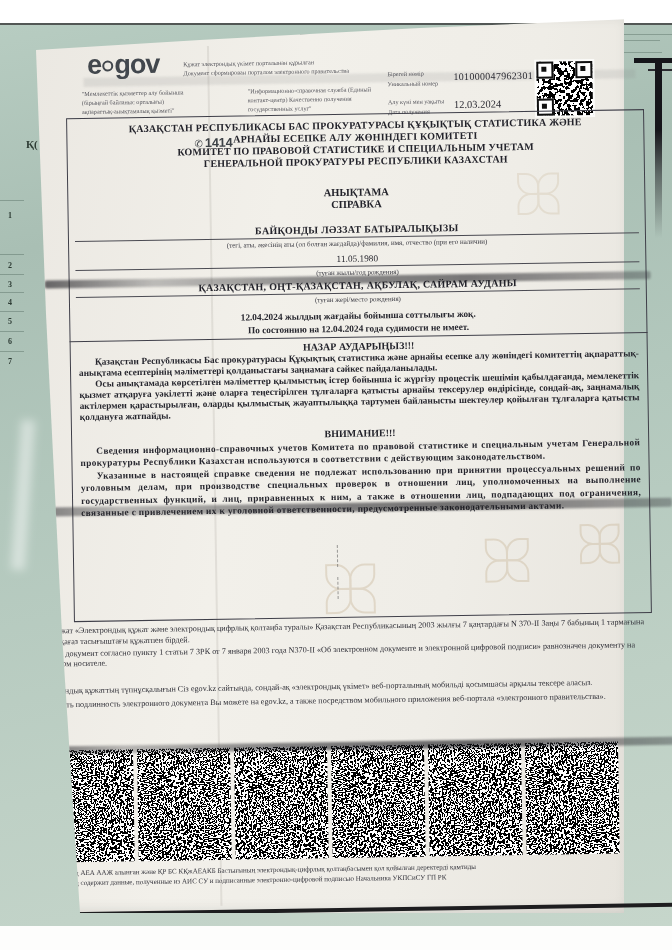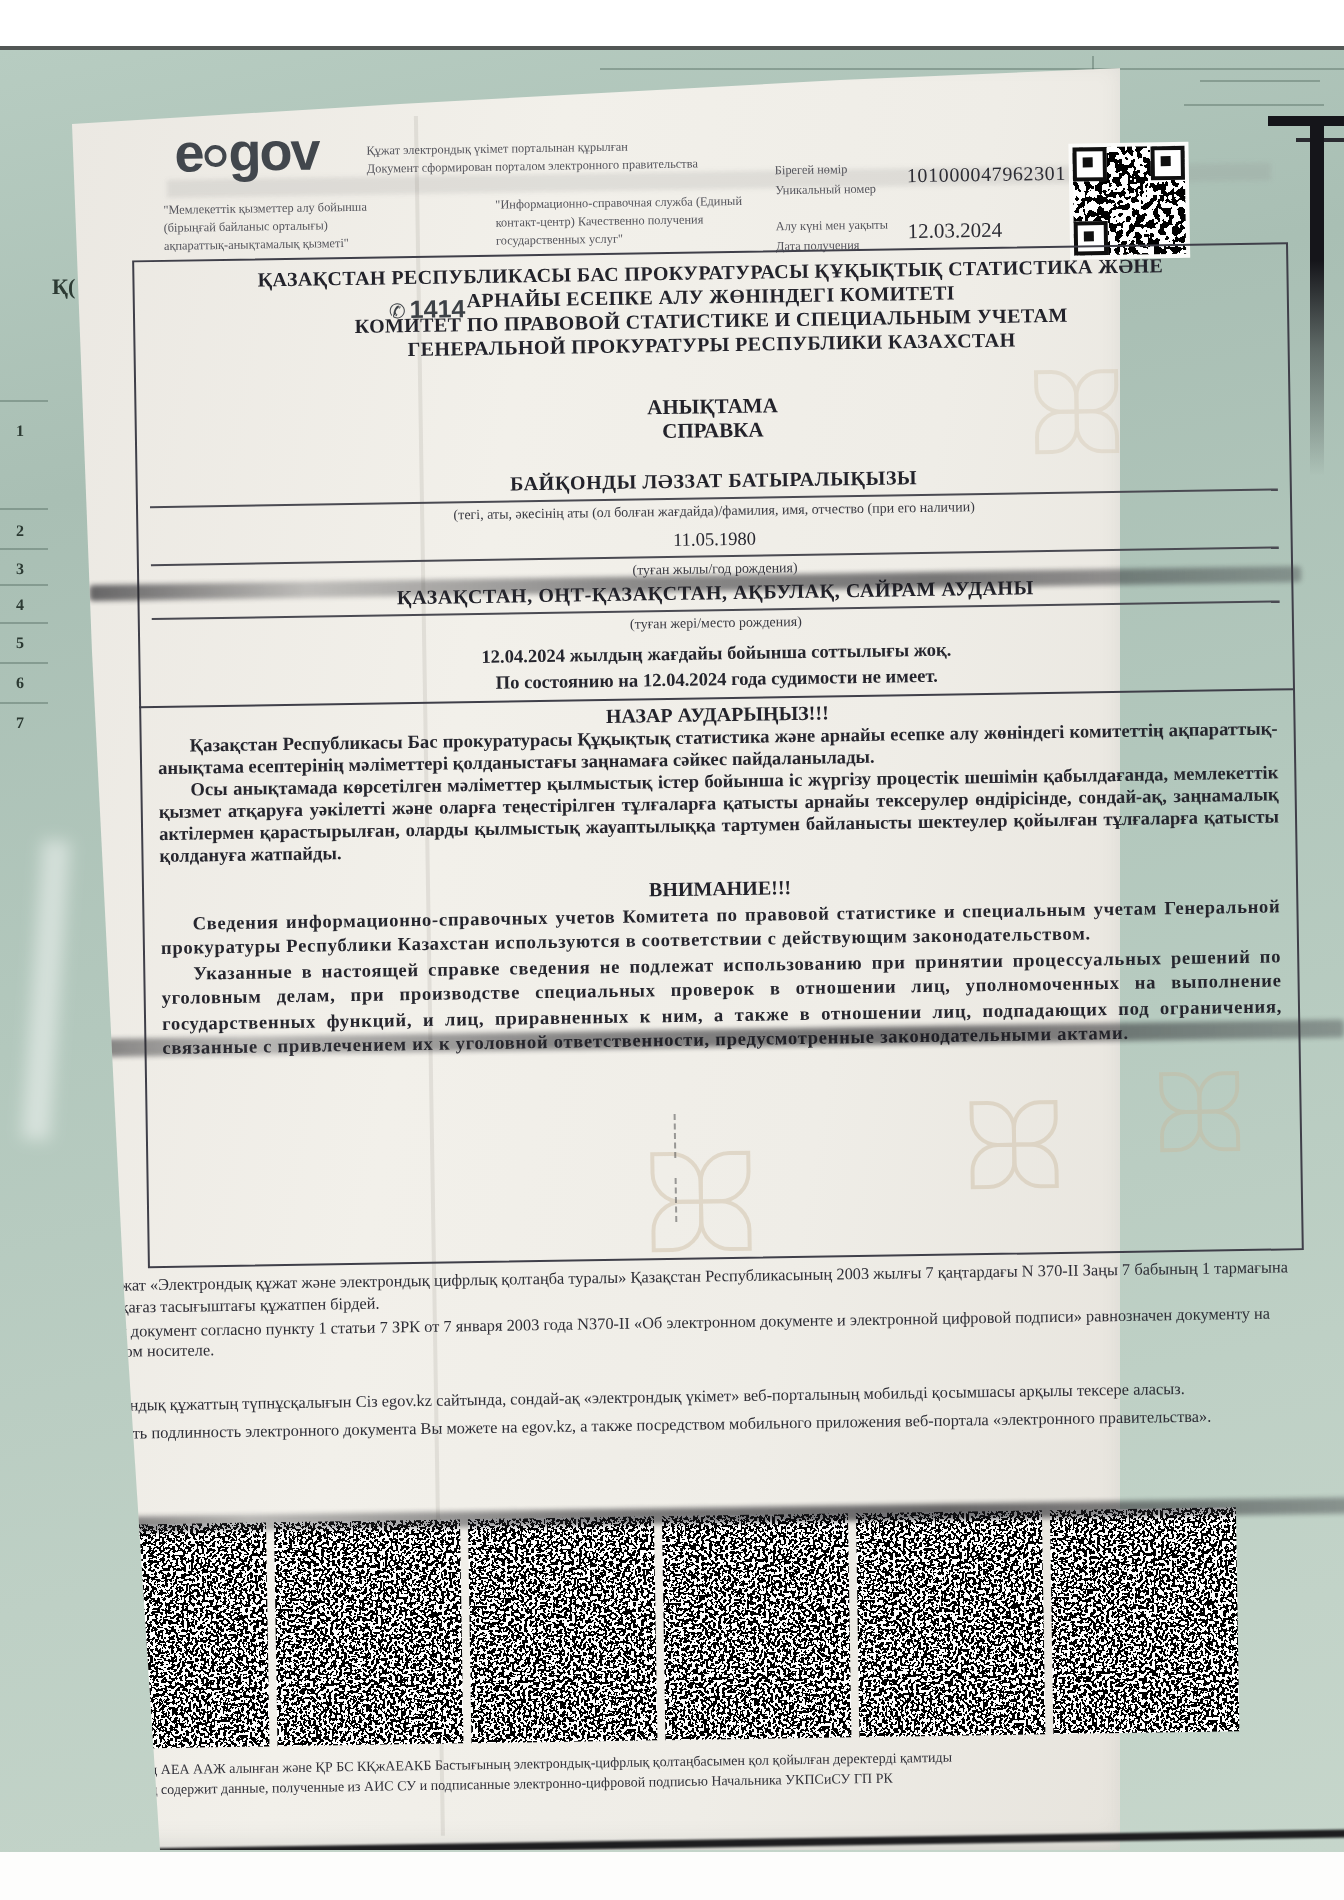--- a/index.html
+++ b/index.html
@@ -10,21 +10,21 @@
   #stage{position:absolute;inset:0;width:672px;height:950px;}
   
   .underlay{left:0;top:25px;width:672px;height:901px;
     background:linear-gradient(168deg,#b7ccc1 0%,#a9bfb4 22%,#b3c8bd 48%,#bed0c5 75%,#c6d6cb 100%);}
   .top-edge-line{left:0;top:23px;width:672px;height:2px;background:#343a37;opacity:.85;}
   .u-line{background:rgba(70,95,84,.38);}
   .u-num{font-size:8px;font-weight:bold;color:#2c3a33;line-height:1;}
   .u-reflect{left:16px;top:420px;width:14px;height:150px;background:rgba(255,255,255,.45);
     filter:blur(4px);transform:rotate(4deg);}
   
-  .page{left:0;top:26px;width:560px;height:899px;
+  .page{left:0;top:14px;width:624px;height:899px;
     background:linear-gradient(100deg,#eae7e1 0%,#f2f0ea 40%,#efede7 70%,#e7e4dd 100%);
     clip-path:polygon(36px 36px,200px 26px,420px 14px,656px 4px,672px 8px,672px 899px,80px 899px,62px 620px,46px 300px);
     box-shadow:inset 6px 0 14px rgba(90,100,95,.25);}
   .content{position:absolute;inset:0;transform:rotate(-0.9deg);transform-origin:336px 480px;}
   
   .logo{left:94px;top:34px;font-weight:bold;color:#42474d;font-size:27px;
     font-family:"Liberation Sans","DejaVu Sans",sans-serif;letter-spacing:-1px;line-height:1;}
   .logo .ring{display:inline-block;width:7px;height:7px;border:2.4px solid #42474d;border-radius:50%;
     margin:0 1px 2px 1px;vertical-align:baseline;}
   .tinytext{font-size:6.2px;line-height:1.45;color:#55555c;}

